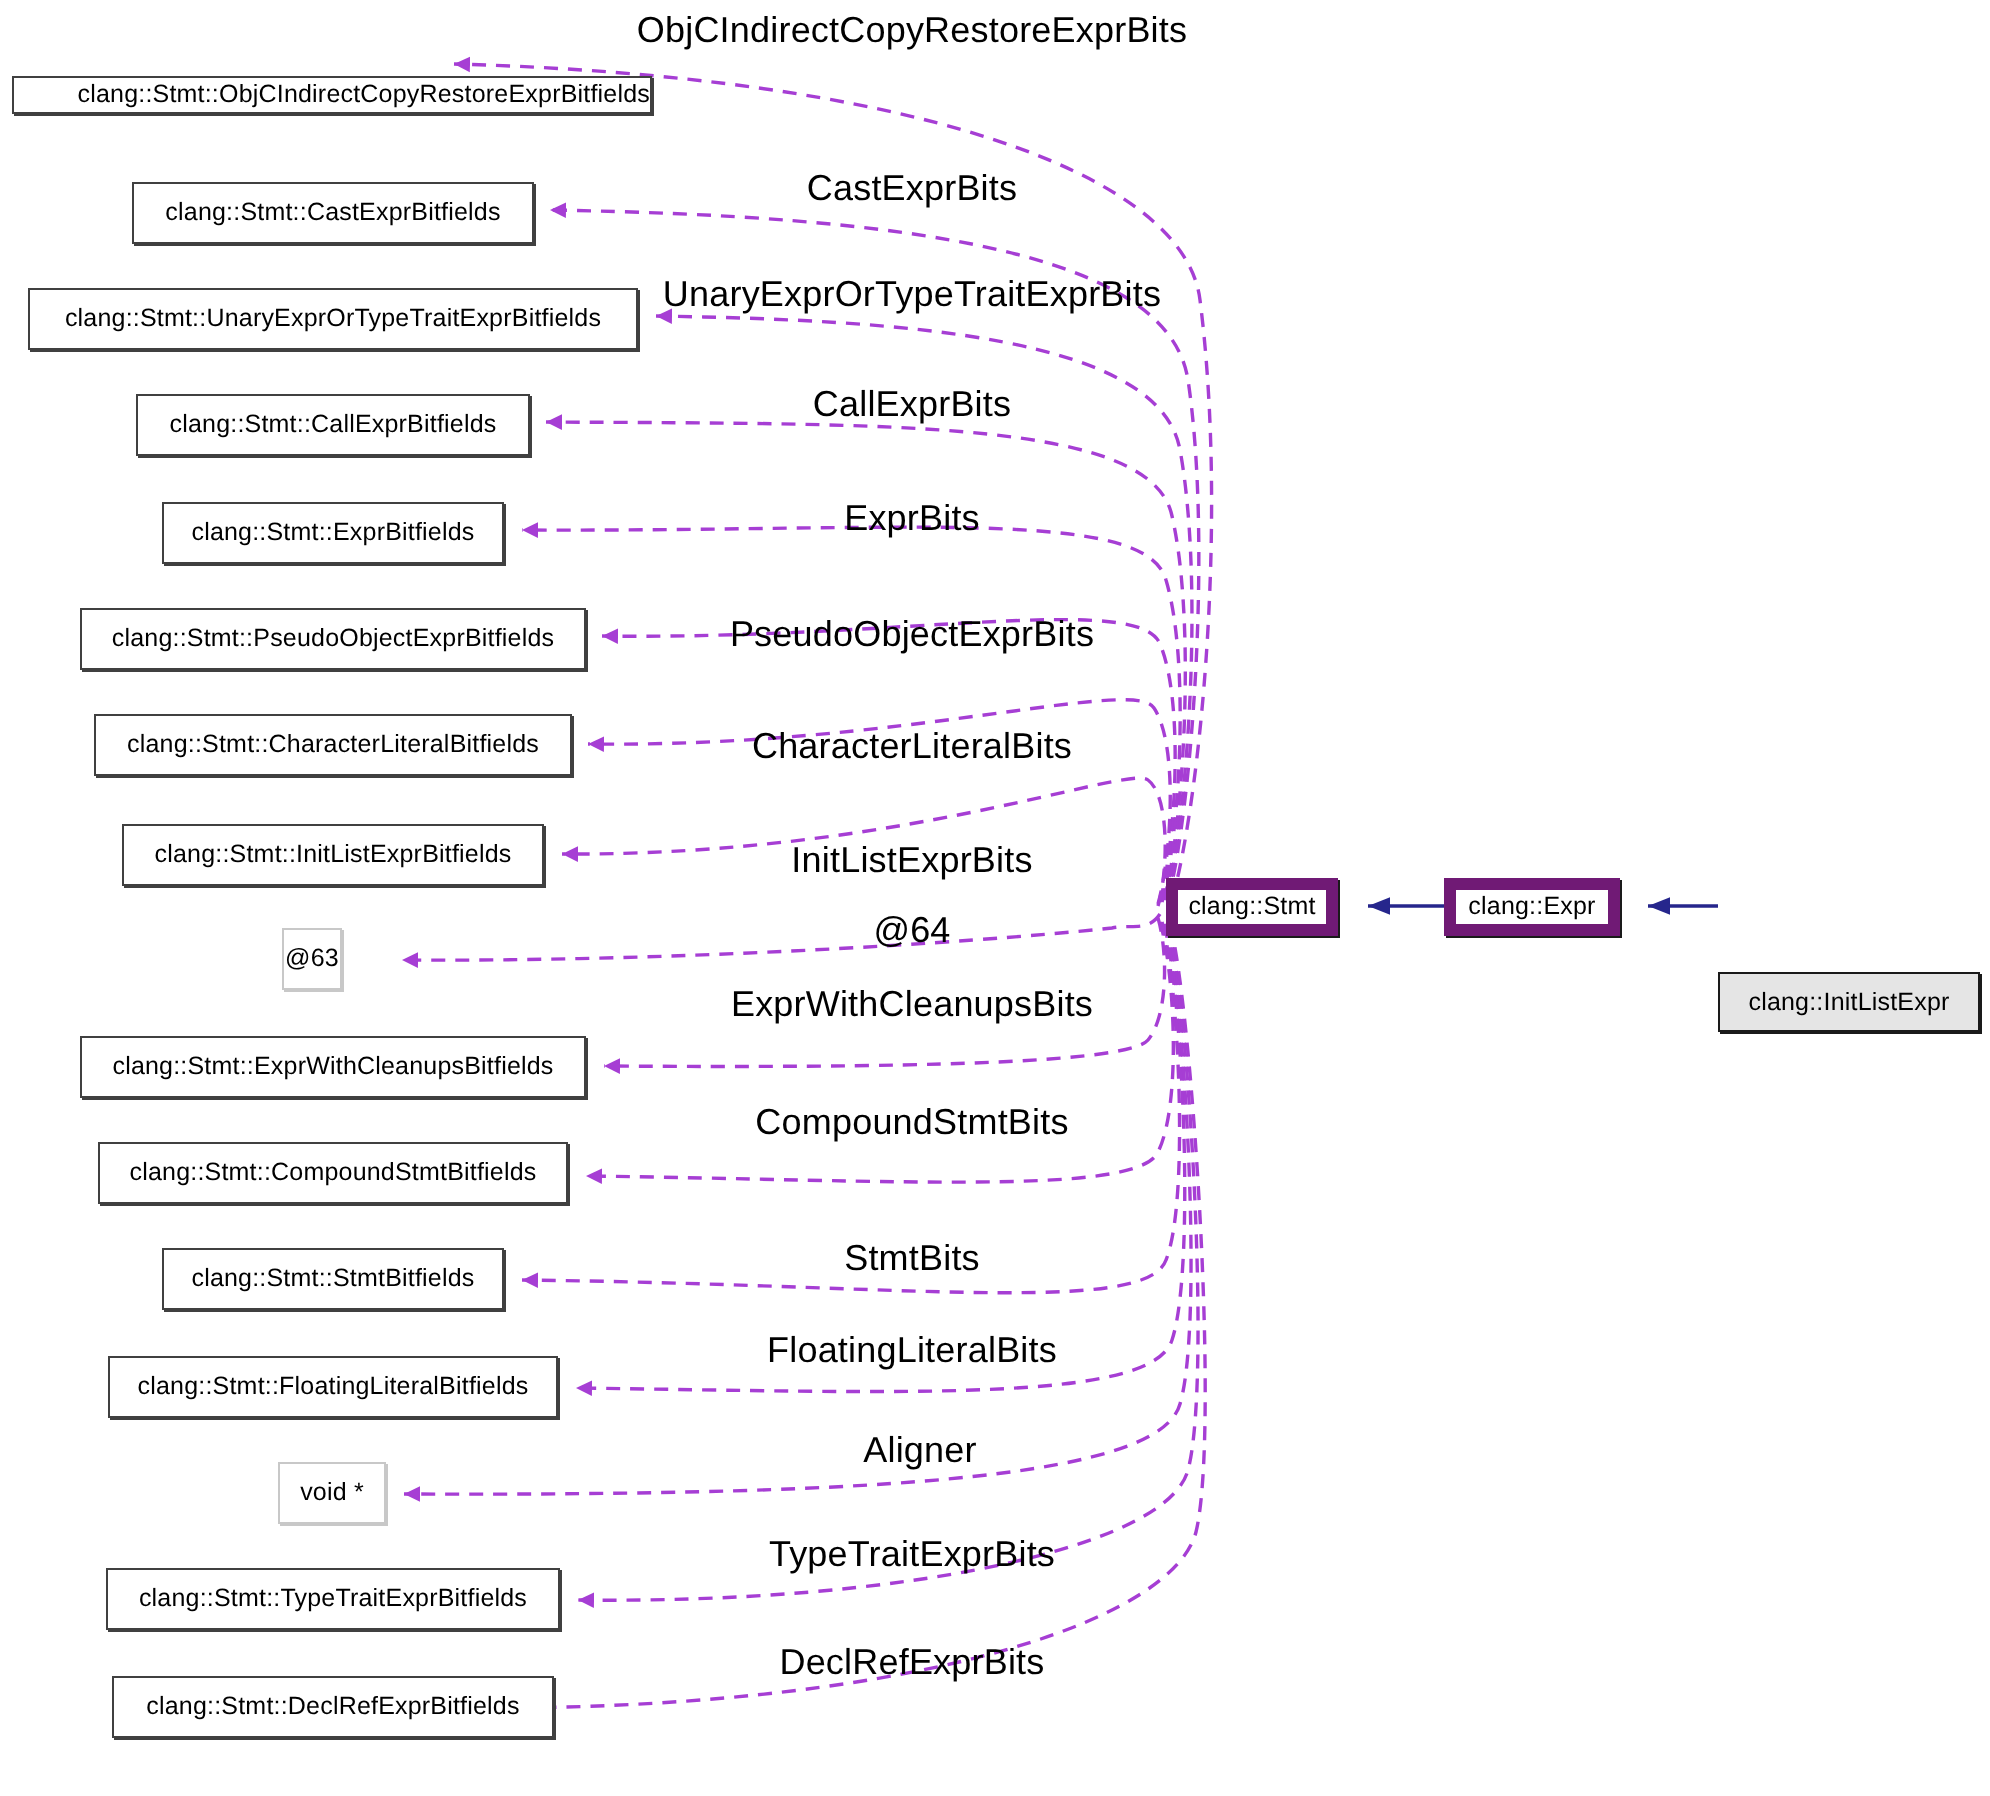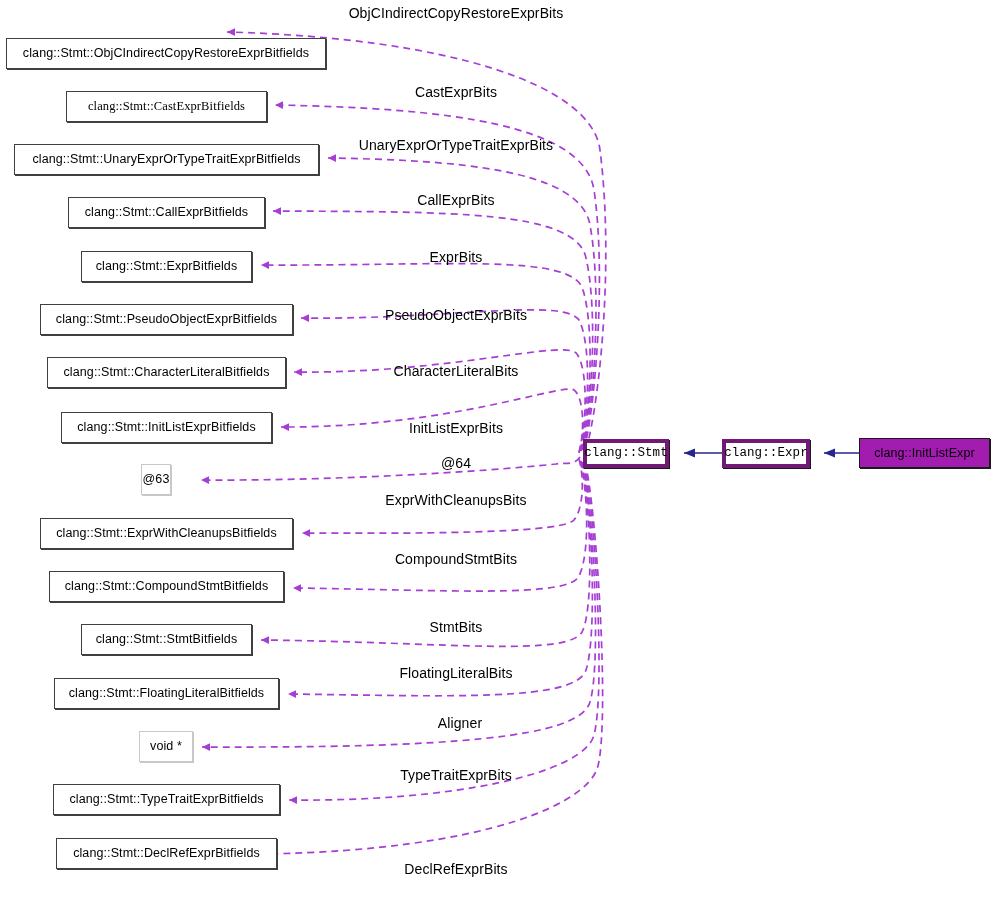--- a/index.html
+++ b/index.html
@@ -39,32 +39,32 @@
   }
   .node.usage {
     border: 1px solid #404040;
     box-shadow: 1px 1px 0 0 #404040;
   }
   .node.plain {
     border: 1px solid #c8c8c8;
     box-shadow: 1px 1px 0 0 #c8c8c8;
   }
   .node.inherit {
-    border: 4px solid #701a75;
+    border: 6px solid #701a75;
     box-shadow: 1px 1px 0 0 #1a1a1a;
-    font-family: Liberation Mono, monospace;
   }
   .node.current {
     border: 1px solid #1a1a1a;
-    background: #a21caf;
+    background: #e5e5e5;
     box-shadow: 1px 1px 0 0 #1a1a1a;
+    margin-top: 48px;
   }
   .edge-label {
     position: absolute;
-    font-size: 14px;
+    font-size: 18px;
     line-height: 1;
     color: #000000;
     white-space: nowrap;
     transform: translateX(-50%);
     letter-spacing: 0.1px;
   }
 </style>
 </head>
 <body>
 
@@ -112,27 +112,27 @@
       <div class="edge-label" style="left: 456px; top: 308px;">PseudoObjectExprBits</div>
       <div class="edge-label" style="left: 456px; top: 364px;">CharacterLiteralBits</div>
       <div class="edge-label" style="left: 456px; top: 421px;">InitListExprBits</div>
       <div class="edge-label" style="left: 456px; top: 456px;">@64</div>
       <div class="edge-label" style="left: 456px; top: 493px;">ExprWithCleanupsBits</div>
       <div class="edge-label" style="left: 456px; top: 552px;">CompoundStmtBits</div>
       <div class="edge-label" style="left: 456px; top: 620px;">StmtBits</div>
       <div class="edge-label" style="left: 456px; top: 666px;">FloatingLiteralBits</div>
       <div class="edge-label" style="left: 460px; top: 716px;">Aligner</div>
       <div class="edge-label" style="left: 456px; top: 768px;">TypeTraitExprBits</div>
-      <div class="edge-label" style="left: 456px; top: 862px;">DeclRefExprBits</div>
+      <div class="edge-label" style="left: 456px; top: 822px;">DeclRefExprBits</div>
     </div>
   <div id="left-node-layer">
-      <div class="node usage" style="left: 6px; top: 38px; width: 320px; height: 31px;">
+      <div class="node usage" style="left: 6px; top: 38px; width: 320px; height: 19px; justify-content: flex-end;">
         <span>clang::Stmt::ObjCIndirectCopyRestoreExprBitfields</span>
       </div>
-      <div class="node usage" style="left: 66px; top: 91px; width: 201px; height: 31px; font-family: Liberation Serif, serif;">
+      <div class="node usage" style="left: 66px; top: 91px; width: 201px; height: 31px;">
         <span>clang::Stmt::CastExprBitfields</span>
       </div>
       <div class="node usage" style="left: 14px; top: 144px; width: 305px; height: 31px;">
         <span>clang::Stmt::UnaryExprOrTypeTraitExprBitfields</span>
       </div>
       <div class="node usage" style="left: 68px; top: 197px; width: 197px; height: 31px;">
         <span>clang::Stmt::CallExprBitfields</span>
       </div>
       <div class="node usage" style="left: 81px; top: 251px; width: 171px; height: 31px;">
         <span>clang::Stmt::ExprBitfields</span>

